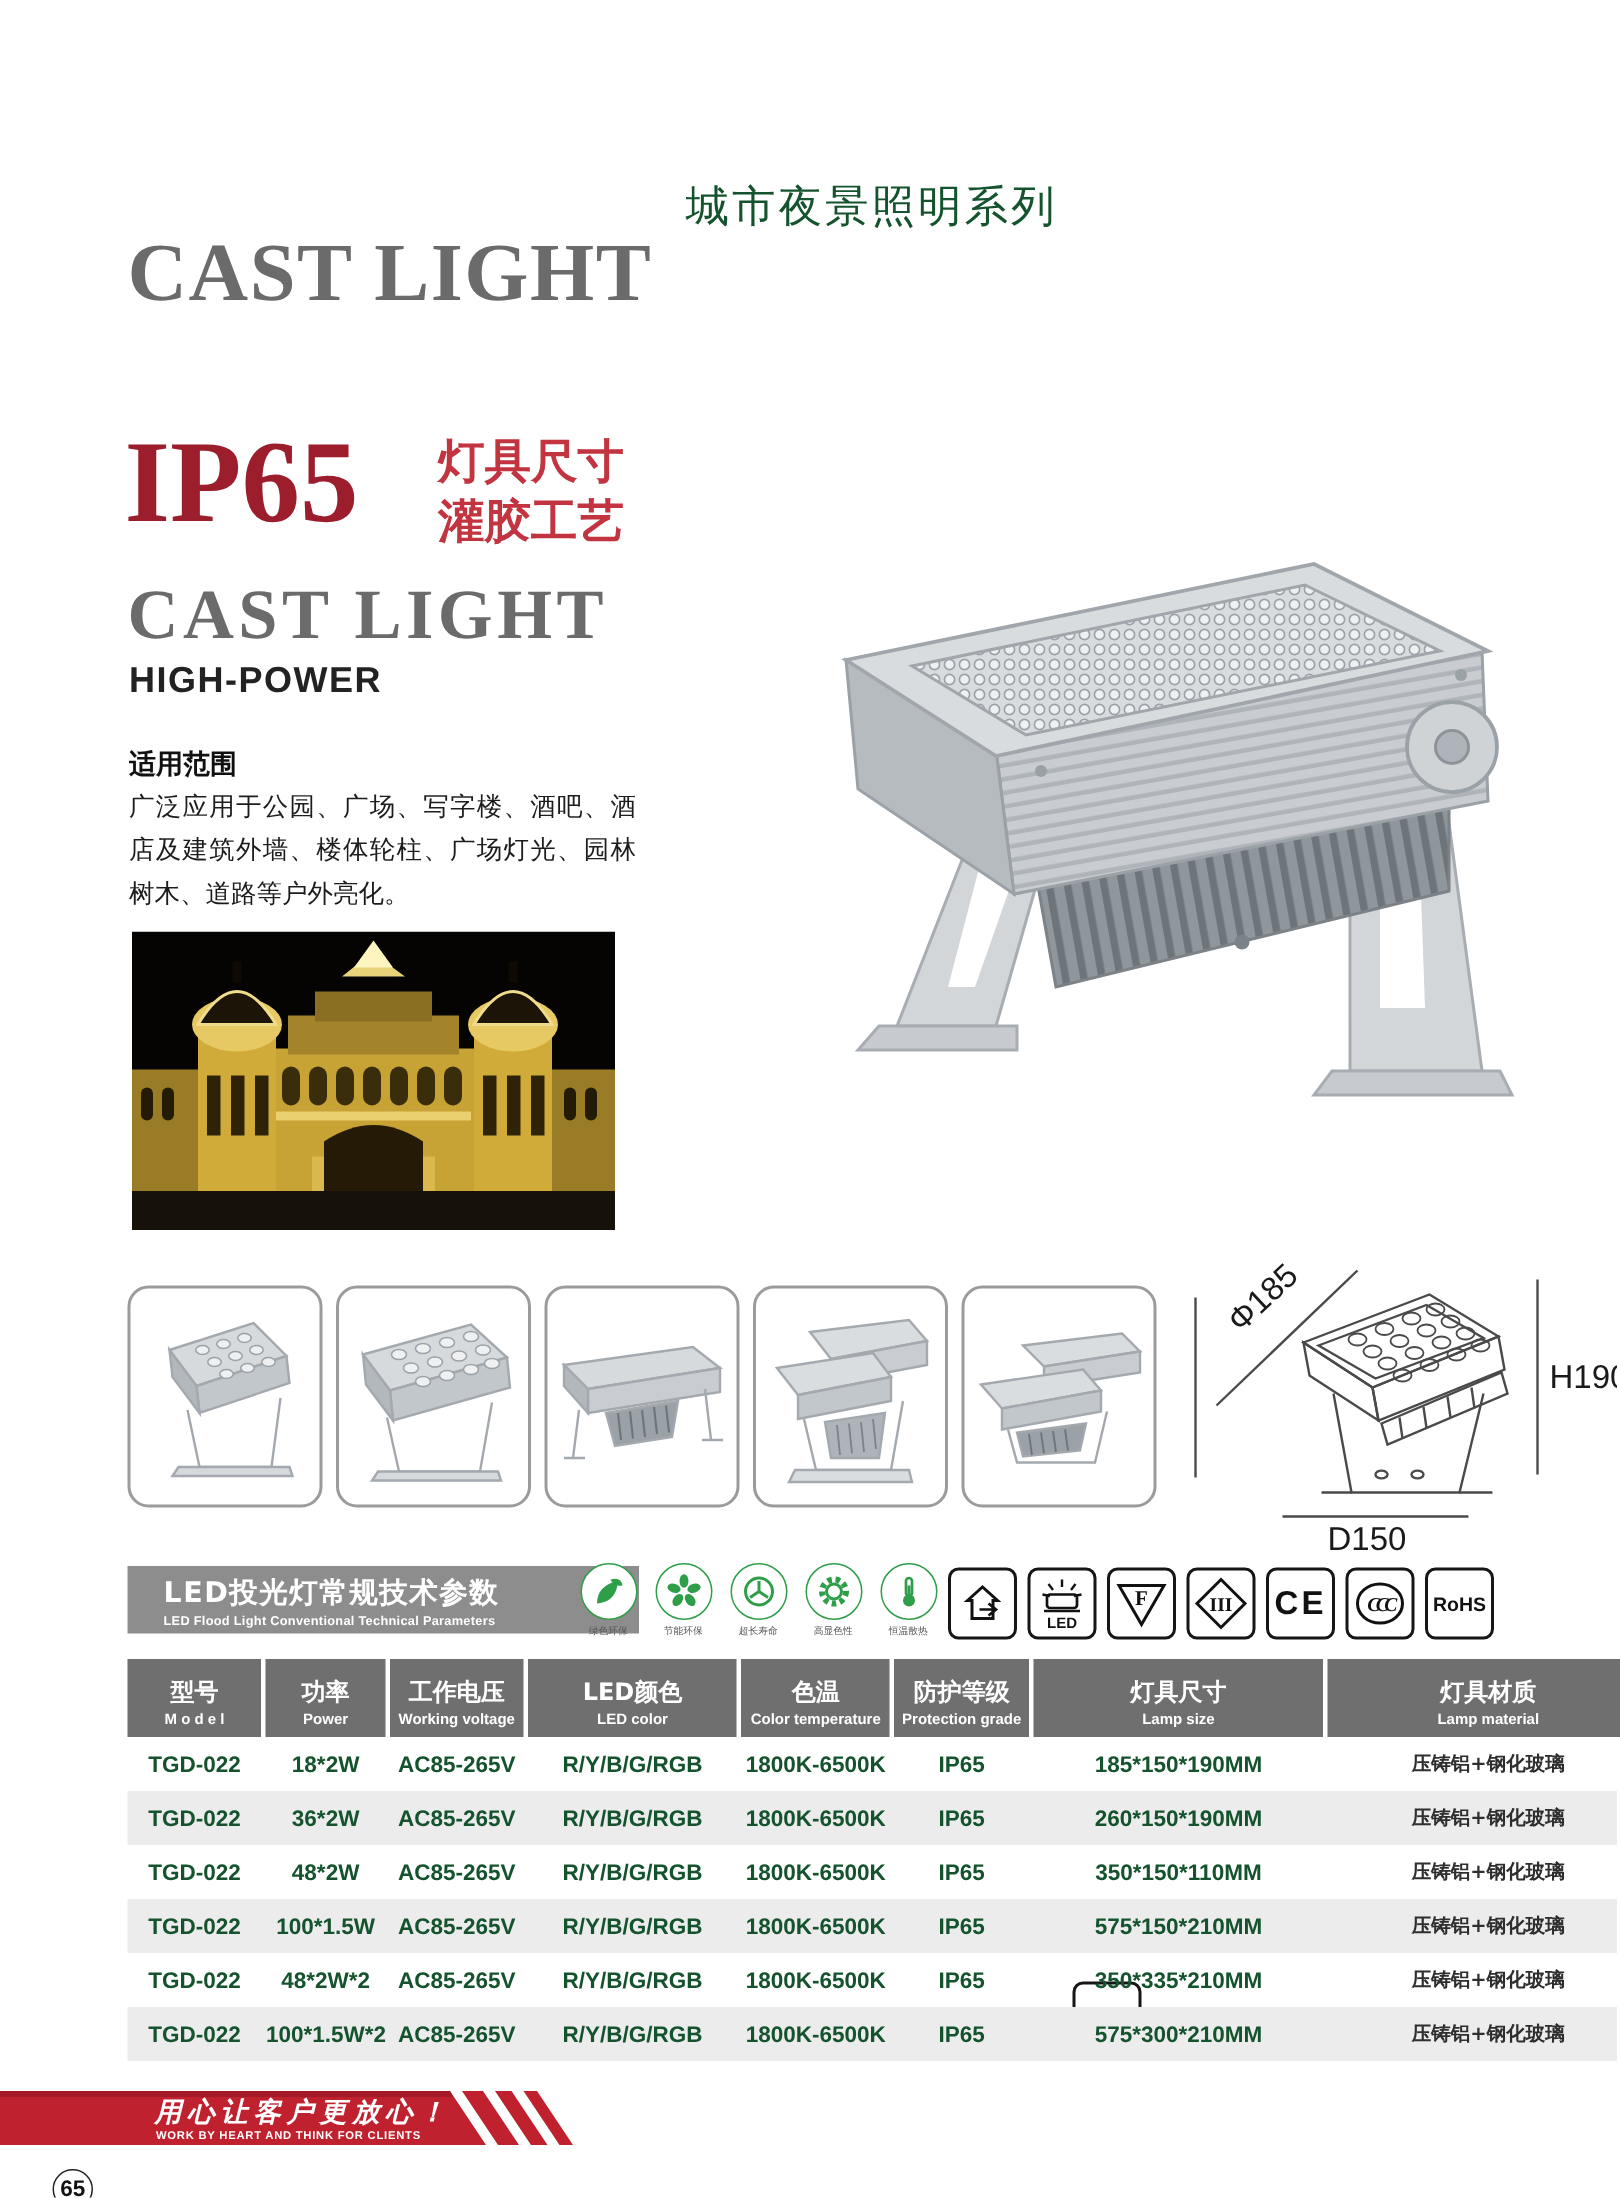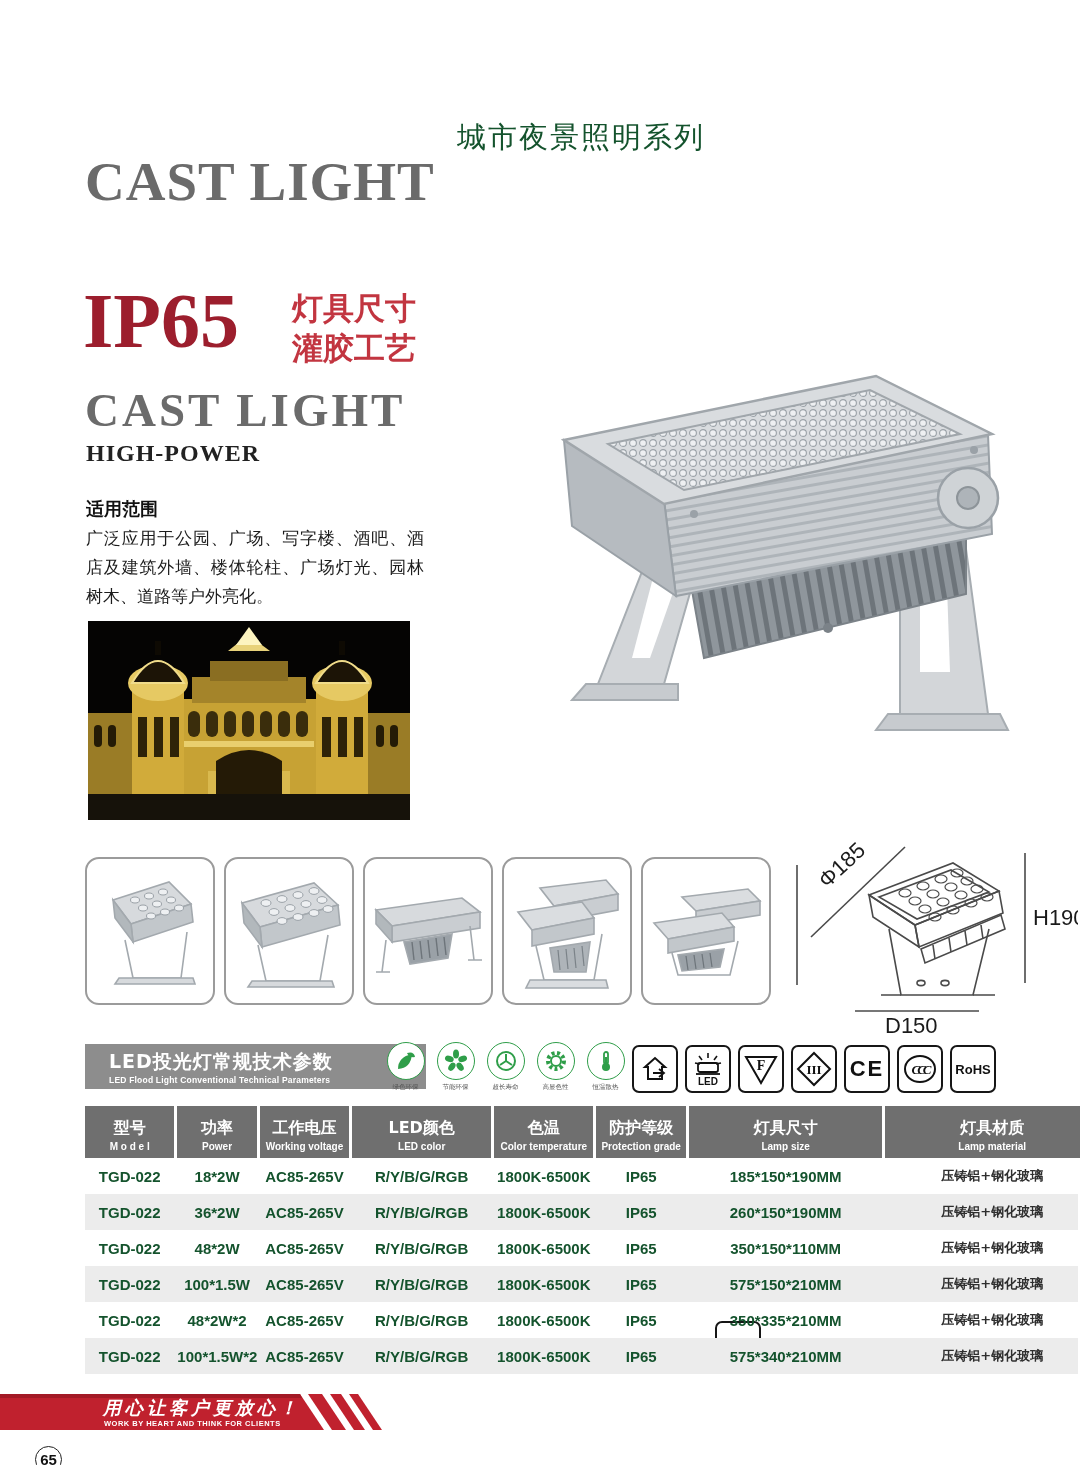--- a/index.html
+++ b/index.html
@@ -10,21 +10,21 @@
   .brand-row { position:absolute; left:85px; top:82px; white-space:nowrap; }
   .brand-en { font-size:86px; font-weight:bold; color:#1d1d1d; letter-spacing:1px; font-family:"Liberation Sans",sans-serif; }
   .brand-cn { font-size:64px; font-weight:bold; color:#1a1a1a; font-family:"DejaVu Sans",sans-serif; letter-spacing:4px; }
   .series   { position:absolute; left:457px; top:118px; font-size:29px; color:#14532d; font-family:"DejaVu Sans",sans-serif; letter-spacing:2px; }
   .cast1    { position:absolute; left:85px; top:150px; font-size:55px; font-weight:bold; color:#6b6b6b; font-family:"Liberation Serif",serif; letter-spacing:1px; }
 
   
   .ip65 { position:absolute; left:83px; top:276px; font-size:78px; font-weight:bold; color:#9c1e2d; font-family:"Liberation Serif",serif; }
   .feature { position:absolute; left:292px; top:288px; color:#c23540; font-size:31px; font-weight:bold; font-family:"DejaVu Sans",sans-serif; line-height:40px; }
   .cast2 { position:absolute; left:85px; top:383px; font-size:47px; font-weight:bold; color:#6b6b6b; font-family:"Liberation Serif",serif; letter-spacing:3px; }
-  .highpower { position:absolute; left:86px; top:440px; font-size:24px; font-weight:bold; color:#222; font-family:Liberation Serif, serif; letter-spacing:1px; }
+  .highpower { position:absolute; left:86px; top:440px; font-size:24px; font-weight:bold; color:#222; font-family:Liberation Sans, sans-serif; letter-spacing:1px; }
 
   .app-title { position:absolute; left:86px; top:497px; font-size:18px; font-weight:bold; color:#111; font-family:"DejaVu Sans",sans-serif; }
   .app-body  { position:absolute; left:86px; top:524px; width:338px; font-size:17px; color:#1c1c1c; line-height:29px; font-family:"DejaVu Sans",sans-serif; text-align:justify; }
 
   
   .building { position:absolute; left:88px; top:621px; width:322px; height:199px; }
   .mainphoto { position:absolute; left:468px; top:328px; width:575px; height:405px; }
 
   
   .dimdiag { position:absolute; left:793px; top:825px; width:285px; height:210px; }
@@ -528,21 +528,21 @@
         <div class="t-cell">350*335*210MM</div>
         <div class="t-cell mat">压铸铝+钢化玻璃</div>
     </div>
     <div class="t-row alt">
       <div class="t-cell">TGD-022</div>
         <div class="t-cell">100*1.5W*2</div>
         <div class="t-cell">AC85-265V</div>
         <div class="t-cell">R/Y/B/G/RGB</div>
         <div class="t-cell">1800K-6500K</div>
         <div class="t-cell">IP65</div>
-        <div class="t-cell">575*340*210MM</div>
+        <div class="t-cell">575*300*210MM</div>
         <div class="t-cell mat">压铸铝+钢化玻璃</div>
     </div>
   </div>
 
   <div class="footer">
     <svg width="420" height="48" viewBox="0 0 420 48" style="position:absolute;left:0;top:0;">
       <polygon points="0,4 300,4 324,40 0,40" fill="#c0212e"></polygon>
       <polygon points="308,4 322,4 346,40 332,40" fill="#c0212e"></polygon>
       <polygon points="330,4 341,4 365,40 354,40" fill="#c0212e"></polygon>
       <polygon points="349,4 358,4 382,40 373,40" fill="#c0212e"></polygon>

